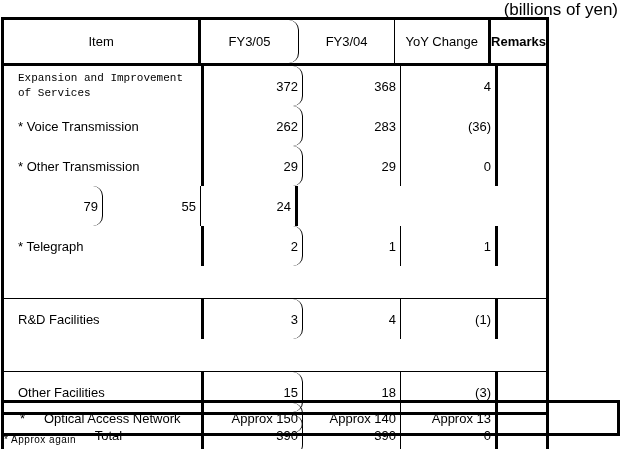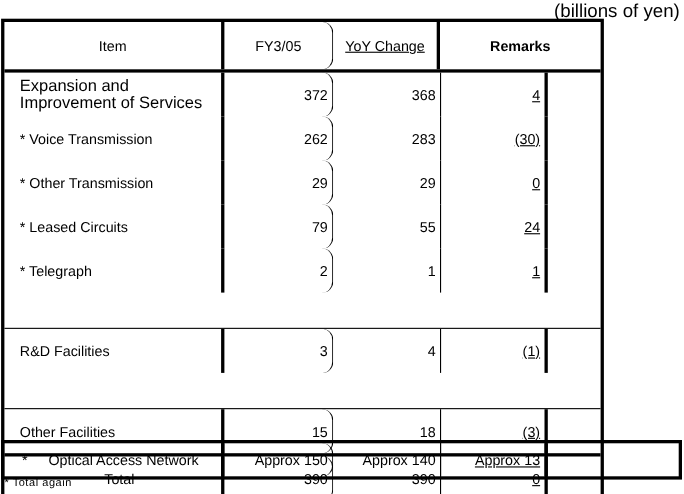--- a/index.html
+++ b/index.html
@@ -4,72 +4,72 @@
 <style>
   html,body{margin:0;padding:0;background:#fff;}
   body{width:622px;height:449px;position:relative;overflow:hidden;font-family:"Liberation Sans",sans-serif;color:#000;font-size:13px;}
   .unit{position:absolute;right:4px;top:0px;font-size:17px;}
   .tbl{position:absolute;left:1px;top:17px;width:548px;border:3px solid #000;box-sizing:border-box;}
   .row{display:flex;position:relative;}
   .cell{box-sizing:border-box;display:flex;align-items:center;}
   .c0{width:200px;padding-left:14px;border-right:3px solid #000;}
   .c1{width:99px;justify-content:flex-end;padding-right:4px;border-right:1px solid #000;border-radius:10px;}
   .c2{width:98px;justify-content:flex-end;padding-right:4px;border-right:1px solid #000;}
-  .c3{width:97px;justify-content:flex-end;padding-right:4px;border-right:3px solid #000;text-decoration:underline;}
+  .c3{width:97px;justify-content:flex-end;padding-right:4px;border-right:3px solid #000;}
   .c4{flex:1;font-weight:bold;}
   .hdr .cell{justify-content:center;padding:0;}
   .hdr{height:43px;border-bottom:3px solid #000;}
   .hdr .cell{align-items:flex-start;padding-top:14px;}
   .r{height:40px;}
-  .small{font-size:15px;line-height:15px;}
+  .small{font-size:11px;line-height:15px;font-family:Liberation Mono, monospace;}
   .sep-thin{border-top:1px solid #000;margin-top:32px;}
   .sep-thick{border-top:3px solid #000;}
   .total .c0{justify-content:center;padding-left:12px;}
   .tbl2{position:absolute;left:1px;top:400px;width:619px;border:3px solid #000;box-sizing:border-box;}
   .tbl2 .row{height:30px;}
   .tbl2 .c0{padding-left:16px;}
   .star{display:inline-block;width:24px;}
   .note{position:absolute;left:4px;top:434px;font-size:10px;letter-spacing:0.5px;}
 </style>
 </head>
 <body>
 
 <div class="unit">(billions of yen)</div>
 
 <div class="tbl">
   <div class="row hdr">
     <div class="cell c0">Item</div>
     <div class="cell c1">FY3/05</div>
+    <div class="cell c2">FY3/04</div>
     <div class="cell c3">YoY Change</div>
     <div class="cell c4">Remarks</div>
   </div>
 
   <div class="row r">
     <div class="cell c0 small">Expansion and Improvement of Services</div>
     <div class="cell c1">372</div>
     <div class="cell c2">368</div>
     <div class="cell c3">4</div>
     <div class="cell c4"></div>
   </div>
   <div class="row r">
     <div class="cell c0">* Voice Transmission</div>
     <div class="cell c1">262</div>
     <div class="cell c2">283</div>
-    <div class="cell c3">(30)</div>
+    <div class="cell c3">(36)</div>
     <div class="cell c4"></div>
   </div>
   <div class="row r">
     <div class="cell c0">* Other Transmission</div>
     <div class="cell c1">29</div>
     <div class="cell c2">29</div>
     <div class="cell c3">0</div>
     <div class="cell c4"></div>
   </div>
   <div class="row r">
-    <div class="cell c0">* Leased Circuits</div>
     <div class="cell c1">79</div>
     <div class="cell c2">55</div>
     <div class="cell c3">24</div>
     <div class="cell c4"></div>
   </div>
   <div class="row r">
     <div class="cell c0">* Telegraph</div>
     <div class="cell c1">2</div>
     <div class="cell c2">1</div>
     <div class="cell c3">1</div>
@@ -104,13 +104,13 @@
       <span class="star">*</span>
       <span>Optical Access Network</span>
     </div>
     <div class="cell c1">Approx 150</div>
     <div class="cell c2">Approx 140</div>
     <div class="cell c3">Approx 13</div>
     <div class="cell c4"></div>
   </div>
 </div>
 
-<div class="note">* Total again</div>
+<div class="note">* Approx again</div>
 
 </body></html>

